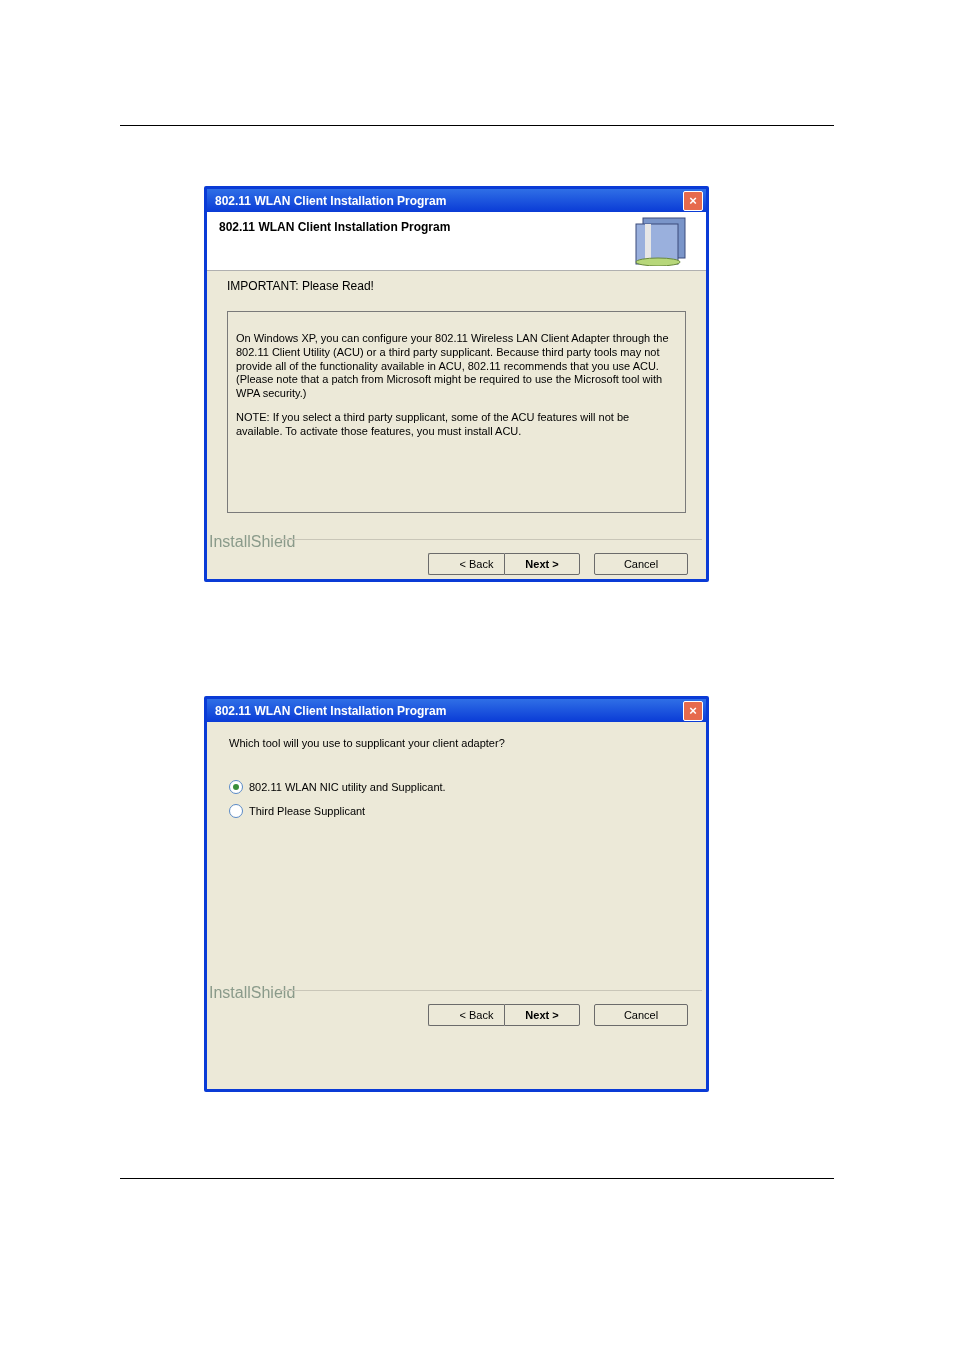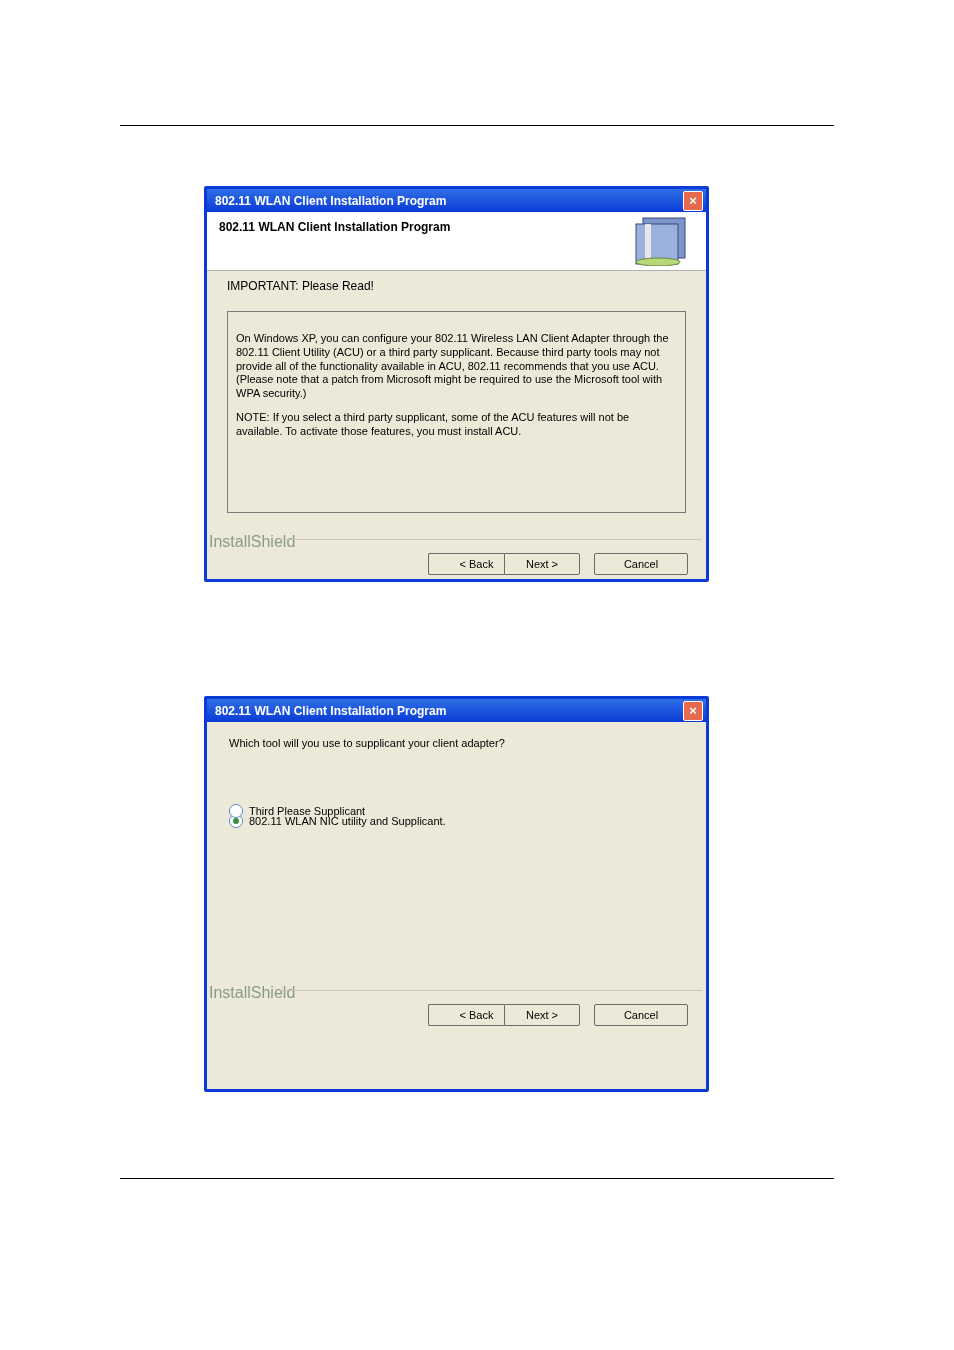--- a/index.html
+++ b/index.html
@@ -14,31 +14,31 @@
   .banner{position:relative;height:58px;background:#fff;border-bottom:1px solid #b0b0b0;}
   .banner-title{position:absolute;left:12px;top:8px;font-weight:bold;font-size:12px;color:#000;}
   .banner-icon{position:absolute;right:8px;top:4px;width:110px;height:50px;}
   .banner-icon svg{width:110px;height:50px;}
   .body{height:258px;position:relative;font-size:11px;color:#000;}
   .important{position:absolute;left:20px;top:8px;font-size:12px;}
   .info-box{position:absolute;left:20px;right:20px;top:40px;height:160px;border:1px solid #7a7a7a;background:#ece9d8;padding:20px 8px;overflow:hidden;font-size:11px;line-height:1.25;}
   .info-box p{margin:0 0 10px 0;}
   .question{position:absolute;left:22px;top:15px;font-size:11px;}
   .radio-row{position:absolute;left:22px;font-size:11px;display:flex;align-items:center;gap:6px;}
-  .radio-row.r1{top:58px;margin-top:34px;}
+  .radio-row.r1{top:58px;}
   .radio-row.r2{top:82px;}
   .radio{width:12px;height:12px;border:1px solid #5a8ac6;border-radius:50%;display:inline-flex;align-items:center;justify-content:center;background:#fff;cursor:pointer;}
   .radio .dot{width:6px;height:6px;border-radius:50%;background:#3a8f3a;}
   .footer{height:50px;position:relative;}
   .install-shield{position:absolute;left:2px;top:4px;font-size:16px;color:#8a9a8a;}
   .footer-line{position:absolute;left:72px;right:4px;top:10px;border-top:1px solid #c9c6b8;}
   .btnrow{position:absolute;right:18px;top:24px;display:flex;}
   .btn{height:22px;border:1px solid #6b6b6b;background:#ece9d8;font-size:11px;color:#000;border-radius:2px;padding:0 0;cursor:pointer;margin-left:0;width:76px;}
   .btn.group-left{border-right:none;border-top-right-radius:0;border-bottom-right-radius:0;padding-left:20px;}
-  .btn.group-right{border-top-left-radius:0;border-bottom-left-radius:0;}
+  .btn.group-right{border-top-left-radius:0;border-bottom-left-radius:0;font-weight:bold;}
   .btn.last{margin-left:14px;width:94px;}
 </style>
 </head>
 <body>
 
 <div class="page">
   <div class="hr-top"></div>
   <div class="hr-bot"></div>
 
   <div class="dialog d1">

